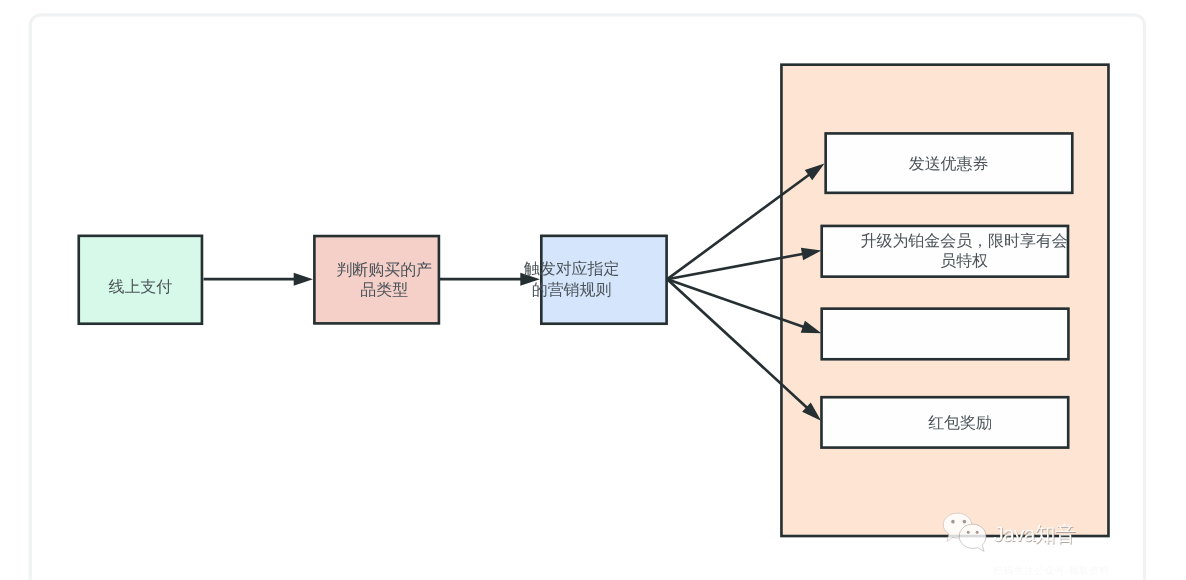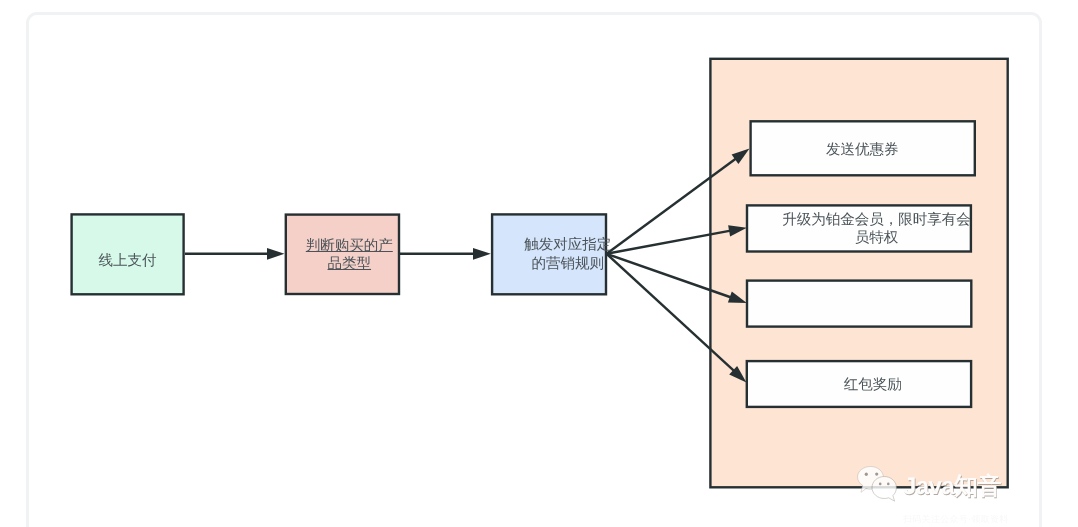--- a/index.html
+++ b/index.html
@@ -26,36 +26,36 @@
     font-family:"Liberation Sans",sans-serif;
     font-size:14.55px;line-height:18.6px;
     color:#4b5358;
     text-align:center;
     white-space:pre;
     letter-spacing:-0.05px;
     display:flex;align-items:center;justify-content:center;
     padding-top:2.6px;box-sizing:border-box;
   }
   .lbl-pay{left:71.6px;top:214.4px;width:112px;height:91px;}
-  .lbl-judge{left:285.8px;top:214.6px;width:127px;height:78.6px;text-decoration:underline;}
-  .lbl-trigger{left:511px;top:214.4px;width:113.3px;height:78.8px;}
+  .lbl-judge{left:285.8px;top:214.6px;width:127px;height:78.6px;}
+  .lbl-trigger{left:463px;top:214.4px;width:113.3px;height:78.8px;}
   .lbl-coupon{left:750.6px;top:121.3px;width:223.5px;height:56px;}
   .lbl-vip{left:747px;top:205.4px;width:215px;height:45.4px;padding-left:44px;}
   .lbl-invite{left:747px;top:280.6px;width:224px;height:45.2px;}
   .lbl-redpacket{left:746.8px;top:361.1px;width:252px;height:44.9px;}
 
   
   .wm-icon{
     position:absolute;left:856px;top:463px;width:44px;height:40px;display:block;
     opacity:0.82;
   }
   .wm-text{
     position:absolute;left:903px;top:475px;transform:translateZ(0);
     font-family:"Liberation Sans",sans-serif;
-    font-size:24px;line-height:24px;color:#fdfcfb;font-weight:700;
+    font-size:19px;line-height:24px;color:#fdfcfb;font-weight:400;
     letter-spacing:-0.6px;
     text-shadow:0.7px 0.7px 0px rgba(150,140,132,0.75);
     white-space:nowrap;
   }
   .wm-footnote{
     position:absolute;left:903px;top:514px;transform:translateZ(0);
     font-family:"Liberation Sans",sans-serif;
     font-size:9px;line-height:10px;color:#f8f8f8;letter-spacing:0.3px;
     white-space:nowrap;
   }

